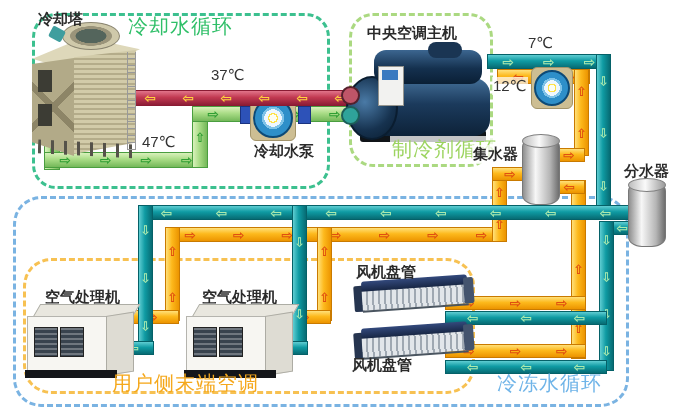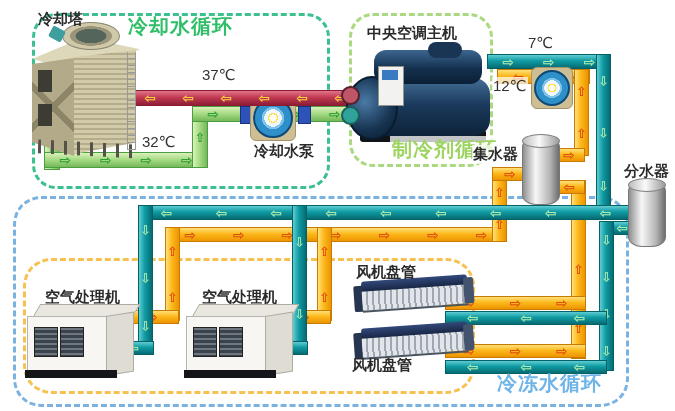--- a/index.html
+++ b/index.html
@@ -1,21 +1,21 @@
 <!DOCTYPE html>
 <html style="--pipe-red: #c23a52; --pipe-red-edge: #8a1b33; --pipe-green: #a9dc86; --pipe-green-edge: #4a9e3f; --pipe-teal: #0f9ba3; --pipe-teal-edge: #056168; --pipe-yellow: #fdb91c; --pipe-yellow-edge: #c97a00; --arrow-on-red: #ffd23f; --arrow-on-green: #2f9e33; --arrow-on-teal: #aaeaae; --arrow-on-yellow: #e04f10; --loop-cooling: #2fbf68; --loop-cooling-border: #3cc08f; --loop-refrigerant: #9cd45f; --loop-refrigerant-border: #abd981; --loop-user: #f5a81c; --loop-user-border: #f7c152; --loop-chilled: #6fb4e8; --loop-chilled-border: #7ab3e2; --label-dark: #2b2b2b;"><head>
 <meta charset="utf-8">
 <style>
   html,body{margin:0;padding:0;background:#fff;}
   #stage{position:relative;width:675px;height:411px;background:#fff;overflow:hidden;
          font-family:"Liberation Sans","DejaVu Sans",sans-serif;}
   .box{position:absolute;border-radius:24px;background:transparent;z-index:1;}
   .lbl{position:absolute;z-index:8;white-space:nowrap;font-weight:700;color:var(--label-dark);font-size:15px;}
   .lbl.temp{font-weight:400;color:#333;}
-  .loop-title{font-size:20px;font-weight:700;letter-spacing:1px;}
+  .loop-title{font-size:20px;font-weight:400;letter-spacing:1px;}
   .pipe{position:absolute;display:flex;align-items:center;justify-content:space-around;border:1px solid;}
   .pipe.v{flex-direction:column;}
   .ar{font-size:14px;line-height:1;font-weight:700;}
   .v .ar{font-size:13px;}
   .h.p-red{background:linear-gradient(180deg,#e2758a,var(--pipe-red) 45%,#8e1d36);}
   .p-red{border-color:var(--pipe-red-edge);z-index:5;}
   .p-red .ar{color:var(--arrow-on-red);}
   .h.p-green{background:linear-gradient(180deg,#d9f1bb,var(--pipe-green) 45%,#74b859);}
   .v.p-green{background:linear-gradient(90deg,#d9f1bb,var(--pipe-green) 45%,#74b859);}
   .p-green{border-color:var(--pipe-green-edge);z-index:3;}
@@ -308,27 +308,28 @@
   </div>
   <div class="comp fcu" style="left:356px;top:325px;width:118px;height:36px;">
     <div class="fcu-capL"></div>
     <div class="fcu-top"></div>
     <div class="fcu-body"></div>
     <div class="fcu-capR"></div>
   </div>
 
   <div class="lbl" style="left:38px;top:10px;">冷却塔</div>
   <div class="lbl loop-title" style="left:128px;top:13px;color:var(--loop-cooling);">冷却水循环</div>
-  <div class="lbl temp" style="left:202px;top:66px;">37℃</div>
-  <div class="lbl temp" style="left:142px;top:133px;">32℃</div>
+  <div class="lbl temp" style="left:211px;top:66px;">37℃</div>
+  <div class="lbl temp" style="left:142px;top:133px;">47℃</div>
   <div class="lbl" style="left:367px;top:24px;">中央空调主机</div>
   <div class="lbl" style="left:254px;top:142px;">冷却水泵</div>
   <div class="lbl loop-title" style="left:390px;top:136px;color:var(--loop-refrigerant);background:rgba(255,255,255,.75);padding:0 2px;">制冷剂循环</div>
   <div class="lbl temp" style="left:528px;top:34px;">7℃</div>
   <div class="lbl temp" style="left:492px;top:77px;background:rgba(255,255,255,.7);padding:0 1px;">12℃</div>
   <div class="lbl" style="left:472px;top:145px;background:rgba(255,255,255,.75);padding:0 1px;">集水器</div>
   <div class="lbl" style="left:624px;top:162px;">分水器</div>
   <div class="lbl" style="left:45px;top:288px;">空气处理机</div>
   <div class="lbl" style="left:202px;top:288px;">空气处理机</div>
   <div class="lbl" style="left:356px;top:263px;">风机盘管</div>
   <div class="lbl" style="left:352px;top:356px;">风机盘管</div>
+  <div class="lbl loop-title" style="left:112px;top:370px;color:var(--loop-user);">用户侧末端空调</div>
   <div class="lbl loop-title" style="left:497px;top:370px;color:var(--loop-chilled);">冷冻水循环</div>
 </div>
 
 </body></html>

